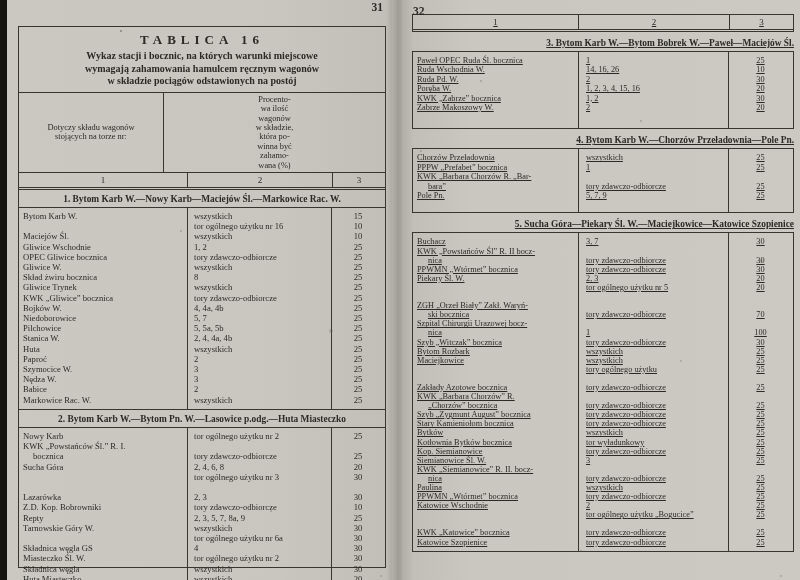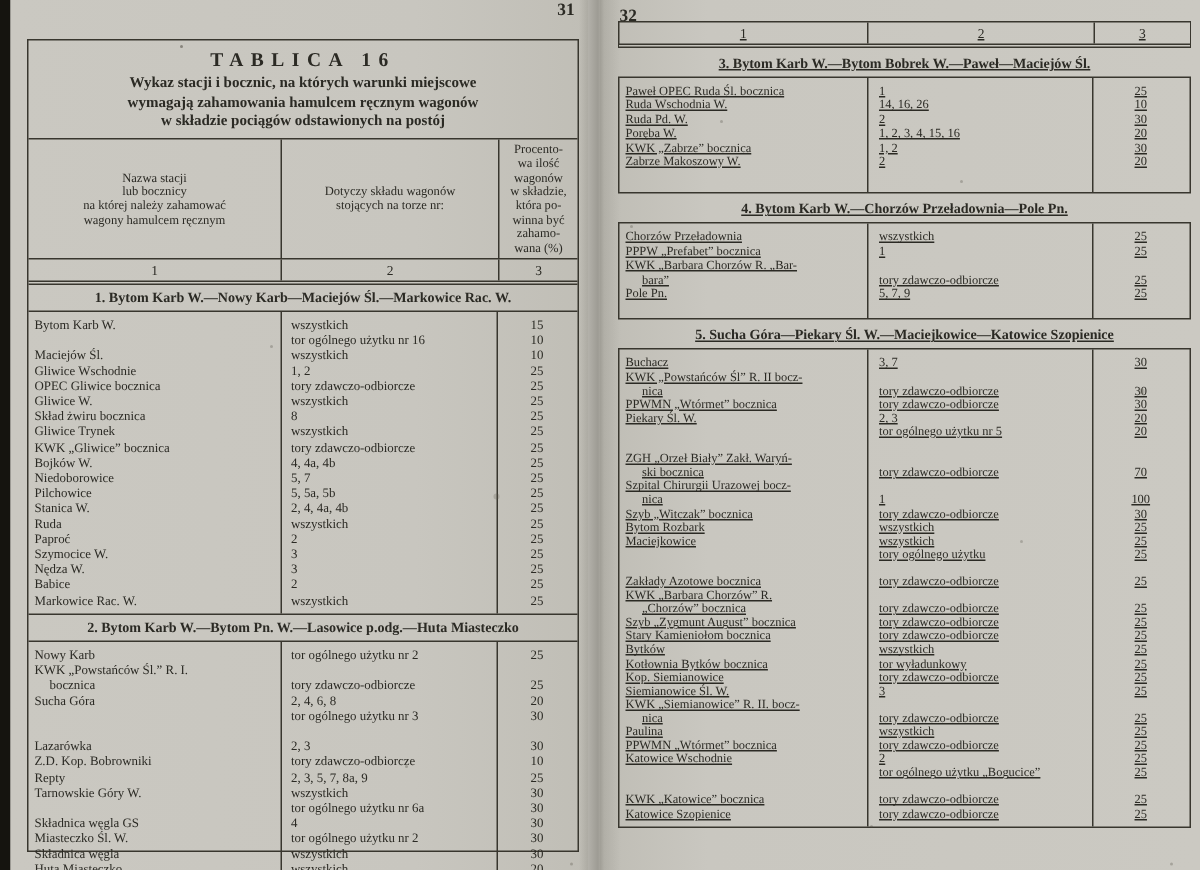--- a/index.html
+++ b/index.html
@@ -44,21 +44,21 @@
   .page-left .c-tracks{width:144px;padding-left:7px;box-sizing:border-box;}
   .page-left .c-pct{flex:1;text-align:center;}
 
   
   .rp-strip{margin:14px 6px 0 12px;border:1.5px solid #38362e;border-bottom:3px double #38362e;
             display:flex;font-size:9px;}
   .rp-strip .ncell{height:14px;display:flex;align-items:center;justify-content:center;}
   .rc1{width:165px;border-right:1px solid #38362e;}
   .rc2{width:150px;border-right:1px solid #38362e;}
   .rc3{flex:1;}
-  .rp-sec-title{text-align:center;font-weight:bold;font-size:9.4px;margin:6px 6px 3px 12px;}
+  .rp-sec-title{text-align:right;font-weight:bold;font-size:9.4px;margin:6px 6px 3px 12px;}
   .rp-box{margin:0 6px 0 12px;border:1.5px solid #38362e;position:relative;}
   .page-right .v1{left:165px;} .page-right .v2{left:315px;}
   .rp-box .rows{padding:4px 0 4px;}
   .rp-box.pad-b{padding-bottom:12px;}
   .rp-box.pad-b2{padding-bottom:8px;}
   .page-right .trow{font-size:8.3px;line-height:9.4px;min-height:9.4px;}
   .page-right .box-s5 .trow{line-height:9.1px;min-height:9.1px;}
   .page-right .c-name{width:165px;padding:0 3px 0 15px;text-indent:-11px;box-sizing:border-box;}
   .page-right .c-tracks{width:150px;padding-left:8px;box-sizing:border-box;}
   .page-right .c-pct{flex:1;text-align:center;}
@@ -82,24 +82,20 @@
   <div class="page page-left">
     <div class="pagenum pn-left">31</div>
     <div class="lp-box">
       <div class="lp-titleblock">
         <div class="t-main">TABLICA 16</div>
         <div class="t-sub">Wykaz stacji i bocznic, na których warunki miejscowe
 wymagają zahamowania hamulcem ręcznym wagonów
 w składzie pociągów odstawionych na postój</div>
       </div>
       <div class="hrow">
-        <div class="hcell hc1">Nazwa stacji
-lub bocznicy
-na której należy zahamować
-wagony hamulcem ręcznym</div>
         <div class="hcell hc2">Dotyczy składu wagonów
 stojących na torze nr:</div>
         <div class="hcell hc3">Procento-
 wa ilość
 wagonów
 w składzie,
 która po-
 winna być
 zahamo-
 wana (%)</div>
@@ -172,21 +168,21 @@
             <div class="cell c-name">Pilchowice</div>
             <div class="cell c-tracks">5, 5a, 5b</div>
             <div class="cell c-pct">25</div>
           </div>
           <div class="trow">
             <div class="cell c-name">Stanica W.</div>
             <div class="cell c-tracks">2, 4, 4a, 4b</div>
             <div class="cell c-pct">25</div>
           </div>
           <div class="trow">
-            <div class="cell c-name">Ruda</div>
+            <div class="cell c-name">Huta</div>
             <div class="cell c-tracks">wszystkich</div>
             <div class="cell c-pct">25</div>
           </div>
           <div class="trow">
             <div class="cell c-name">Paproć</div>
             <div class="cell c-tracks">2</div>
             <div class="cell c-pct">25</div>
           </div>
           <div class="trow">
             <div class="cell c-name">Szymocice W.</div>

